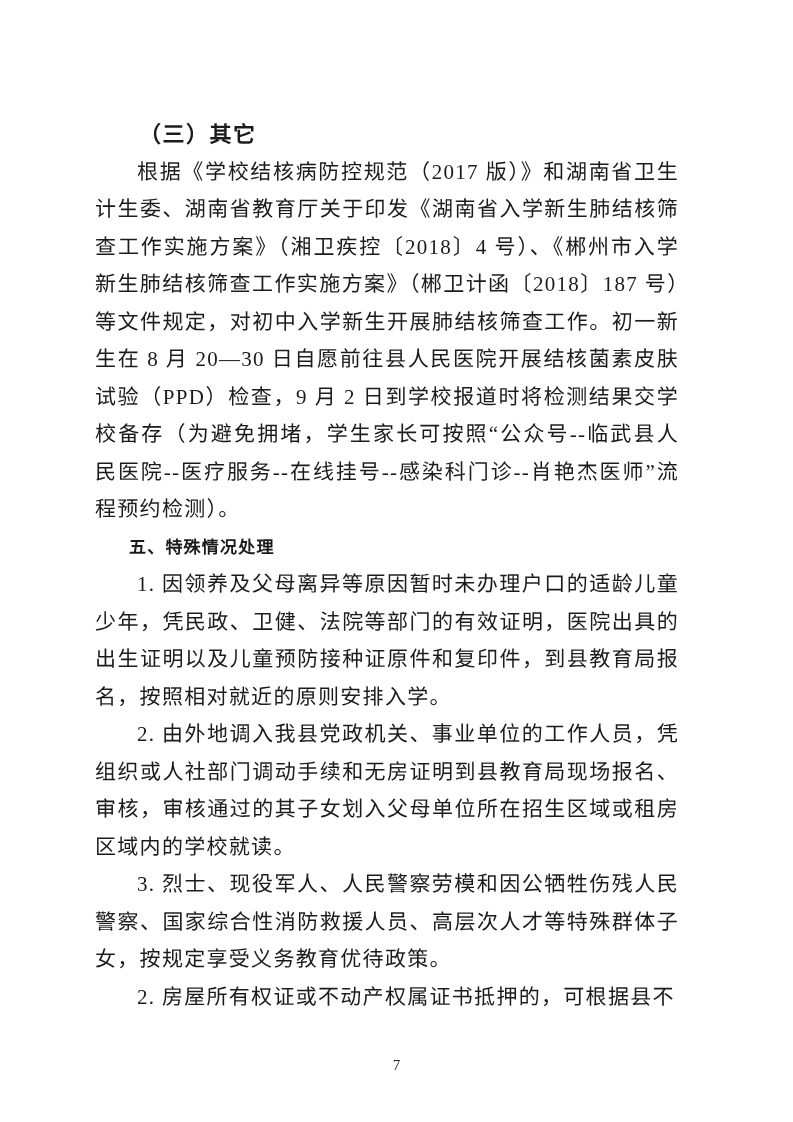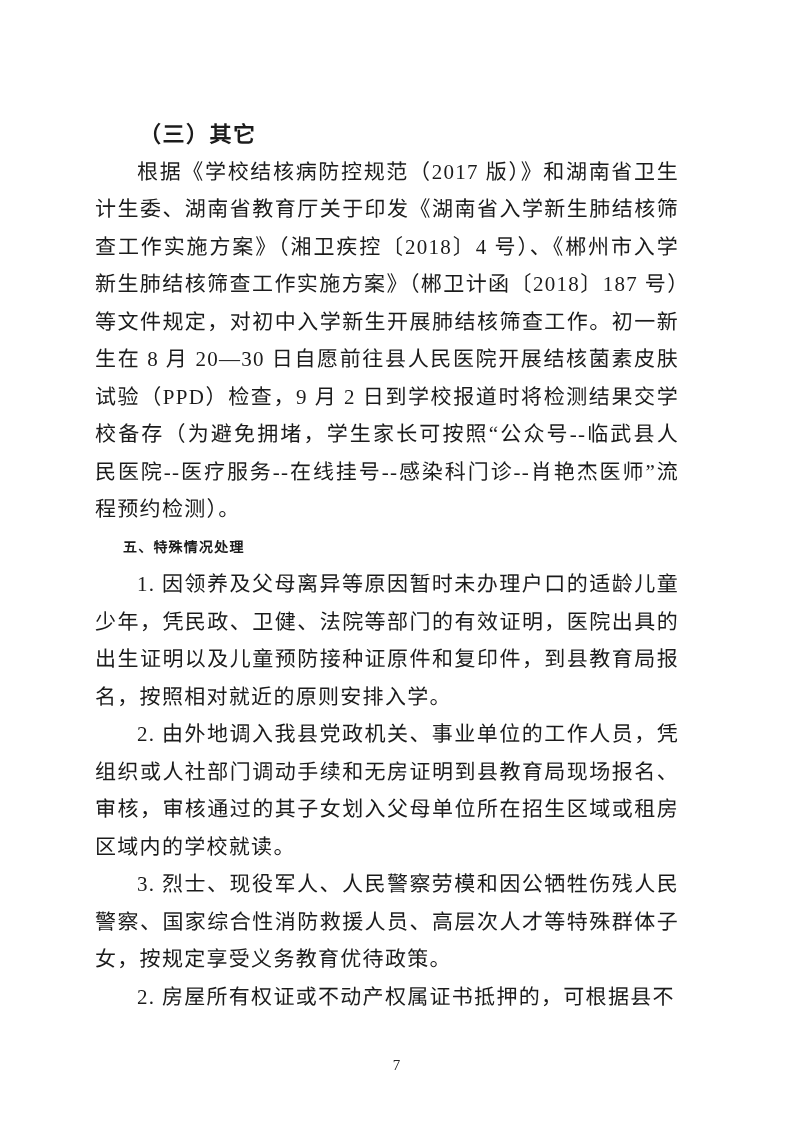--- a/index.html
+++ b/index.html
@@ -28,21 +28,21 @@
     margin: 0;
     font-size: 22px;
     line-height: 37.5px;
     font-weight: 700;
     letter-spacing: 1.5px;
     text-indent: 2em;
     font-family: "Liberation Serif", "DejaVu Serif", serif;
   }
   .content .major-heading {
     margin: 0;
-    font-size: 14px;
+    font-size: 17px;
     line-height: 37.5px;
     font-weight: 700;
     letter-spacing: 1.2px;
     text-indent: 2em;
     font-family: "Liberation Sans", "DejaVu Sans", sans-serif;
   }
   .content p {
     margin: 0;
     font-size: 21px;
     line-height: 37.5px;

